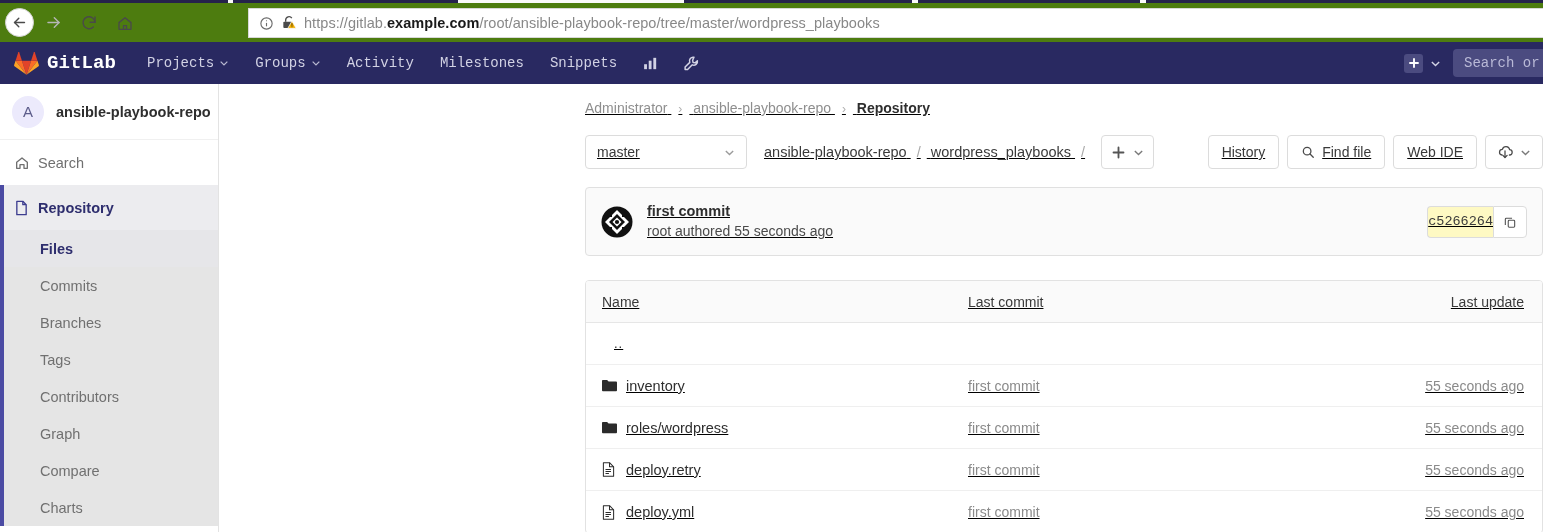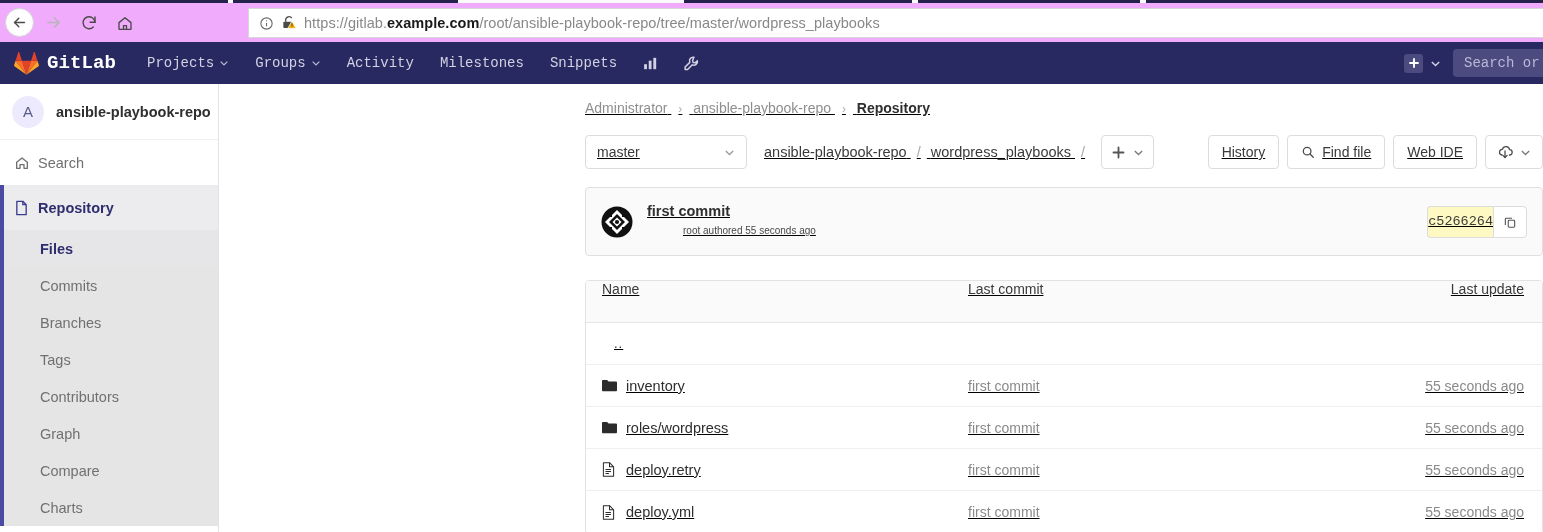--- a/index.html
+++ b/index.html
@@ -14,21 +14,21 @@
 
   
   .tabstrip {
     position: absolute; top: 0; left: 0; width: 1543px; height: 3px;
     background: #fafafa;
   }
   .tabstrip .seg { position: absolute; top: 0; height: 3px; background: #25224b; }
 
   .urlbar-row {
     position: absolute; top: 3px; left: 0; width: 1543px; height: 39px;
-    background: #f0abfc;
+    background: #4d7c0f;
     display: flex; align-items: center;
   }
   .navbtns { display: flex; align-items: center; gap: 2px; padding-left: 5px; }
   .navbtn {
     width: 34px; height: 34px; display: flex; align-items: center; justify-content: center;
     color: #4a4a4a;
   }
   .navbtn.back {
     border: 1px solid #d4d4d4; border-radius: 50%;
     width: 29px; height: 29px; background: #fff;
@@ -153,39 +153,39 @@
     gap: 7px; padding: 0 13px; white-space: nowrap;
   }
 
   .commit-panel {
     margin-top: 18px; width: 958px; height: 69px;
     border: 1px solid #e0e0e0; border-radius: 4px; background: #fafafa;
     display: flex; align-items: center; padding: 0 15px;
   }
   .commit-ident { width: 32px; height: 32px; margin-right: 14px; flex: 0 0 auto; }
   .commit-lines .t1 { font-size: 14.5px; color: #2e2e2e; font-weight: bold; line-height: 19px; }
-  .commit-lines .t2 { font-size: 10px; color: #4a4a4a; line-height: 20px; margin-left: 36px; }
+  .commit-lines .t2 { font-size: 14px; color: #4a4a4a; line-height: 20px; }
   .sha-group { margin-left: auto; display: flex; align-items: stretch; height: 32px; }
   .sha {
     border: 1px solid #dcdcdc; border-right: none; border-radius: 4px 0 0 4px; background: #fef9c3;
     font-family: "Liberation Mono", monospace; font-size: 13.5px; color: #3a3a3a;
     display: flex; align-items: center; padding: 0 0;
   }
   .sha-copy {
     border: 1px solid #dcdcdc; border-radius: 0 4px 4px 0; background: #fff;
     width: 34px; display: flex; align-items: center; justify-content: center; color: #555;
   }
 
   .filetable {
     margin-top: 24px; width: 958px;
     border: 1px solid #e2e2e2; border-radius: 4px; overflow: hidden; background: #fff;
   }
   .ft-head {
     height: 42px; background: #fafafa; border-bottom: 1px solid #e6e6e6;
-    display: flex; align-items: flex-start; font-size: 14px; color: #3a3a3a;
+    display: flex; align-items: center; font-size: 14px; color: #3a3a3a;
   }
   .c-name { width: 382px; padding-left: 16px; }
   .c-commit { width: 388px; }
   .c-update { flex: 1; text-align: right; padding-right: 18px; }
   .ft-row {
     height: 42px; display: flex; align-items: center; font-size: 14.5px;
     border-bottom: 1px solid #efefef;
   }
   .ft-row:last-child { border-bottom: none; }
   .ft-row .c-name { display: flex; align-items: center; color: #2e2e2e; }

